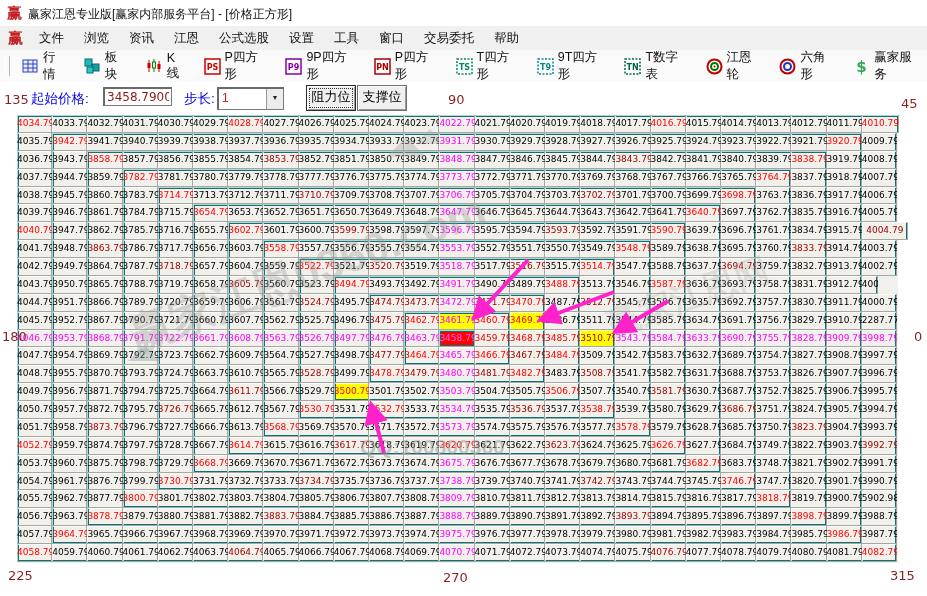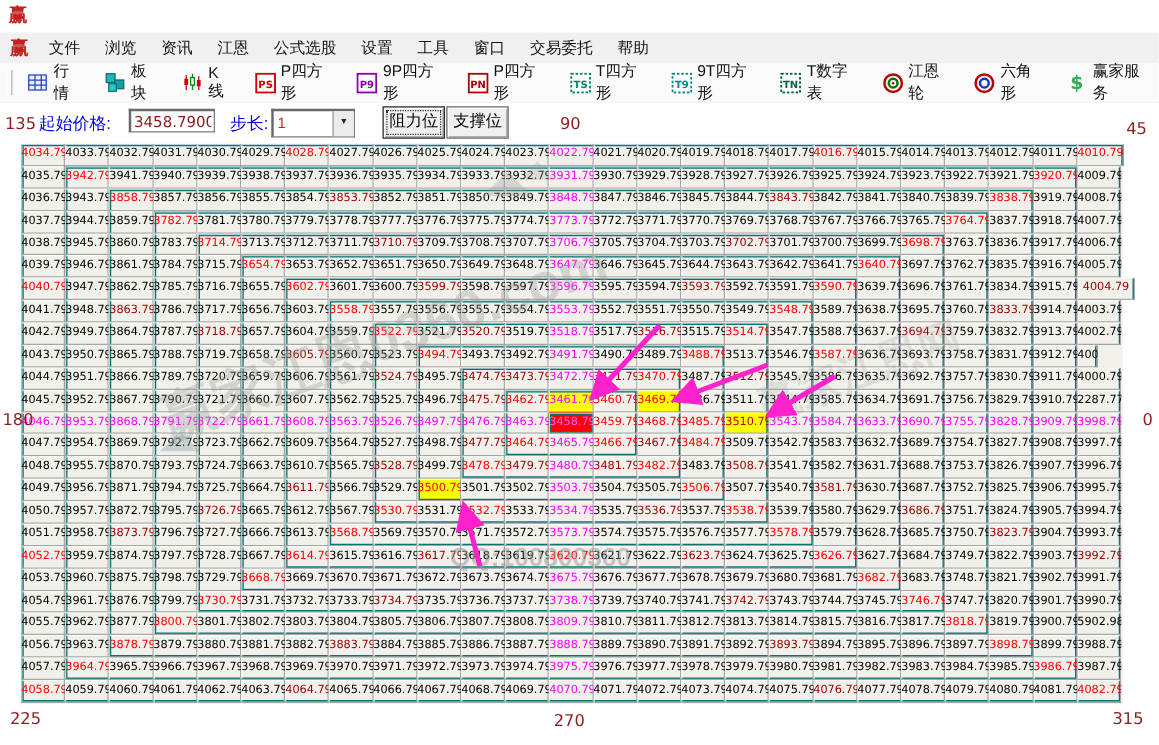--- a/index.html
+++ b/index.html
@@ -41,20 +41,21 @@
   .wm{position:absolute;pointer-events:none;color:rgba(150,150,150,0.33);font-weight:bold;}
   .wm-tri{position:absolute;width:0;height:0;pointer-events:none;}
   #arrows{position:absolute;left:0;top:0;pointer-events:none;}
 </style>
 </head>
 <body>
 
 <div>
   <div class="titlebar">
     <span class="title-logo">赢</span>
+    <span class="title-text">赢家江恩专业版[赢家内部服务平台] - [价格正方形]</span>
   </div>
 
   <div class="menubar">
     <span class="menu-logo">赢</span>
     <span id="menu-items" style="display:flex;">
         <span class="menu-item">文件</span>
         <span class="menu-item">浏览</span>
         <span class="menu-item">资讯</span>
         <span class="menu-item">江恩</span>
         <span class="menu-item">公式选股</span>

